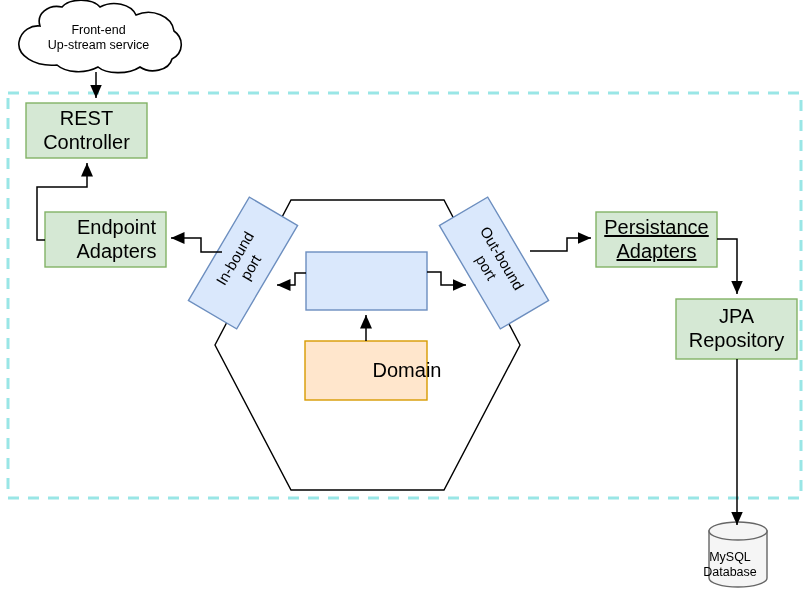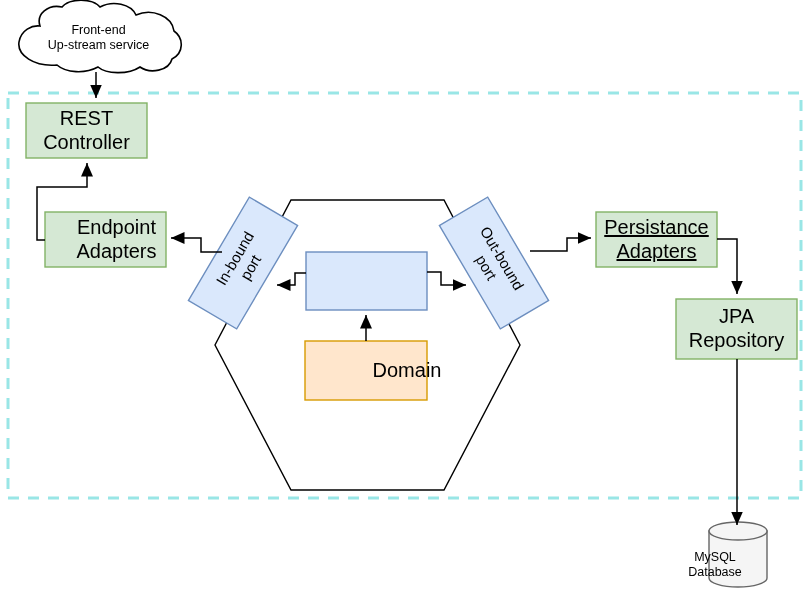--- a/index.html
+++ b/index.html
@@ -113,16 +113,16 @@
     <span class="node-label lbl-port" style="position:static;width:120px;height:56px;">Out-bound
 port</span>
   </div>
 
   <div class="node-label lbl-box" style="left:596px;top:212px;width:121px;height:55px;text-decoration:underline;">Persistance
 Adapters</div>
 
   <div class="node-label lbl-box" style="left:676px;top:299px;width:121px;height:60px;">JPA
 Repository</div>
 
-  <div class="node-label lbl-db" style="left:680px;top:548px;width:70px;height:34px;">MySQL
+  <div class="node-label lbl-db" style="left:695px;top:548px;width:70px;height:34px;">MySQL
 Database</div>
 
 </div>
 
 </body></html>

